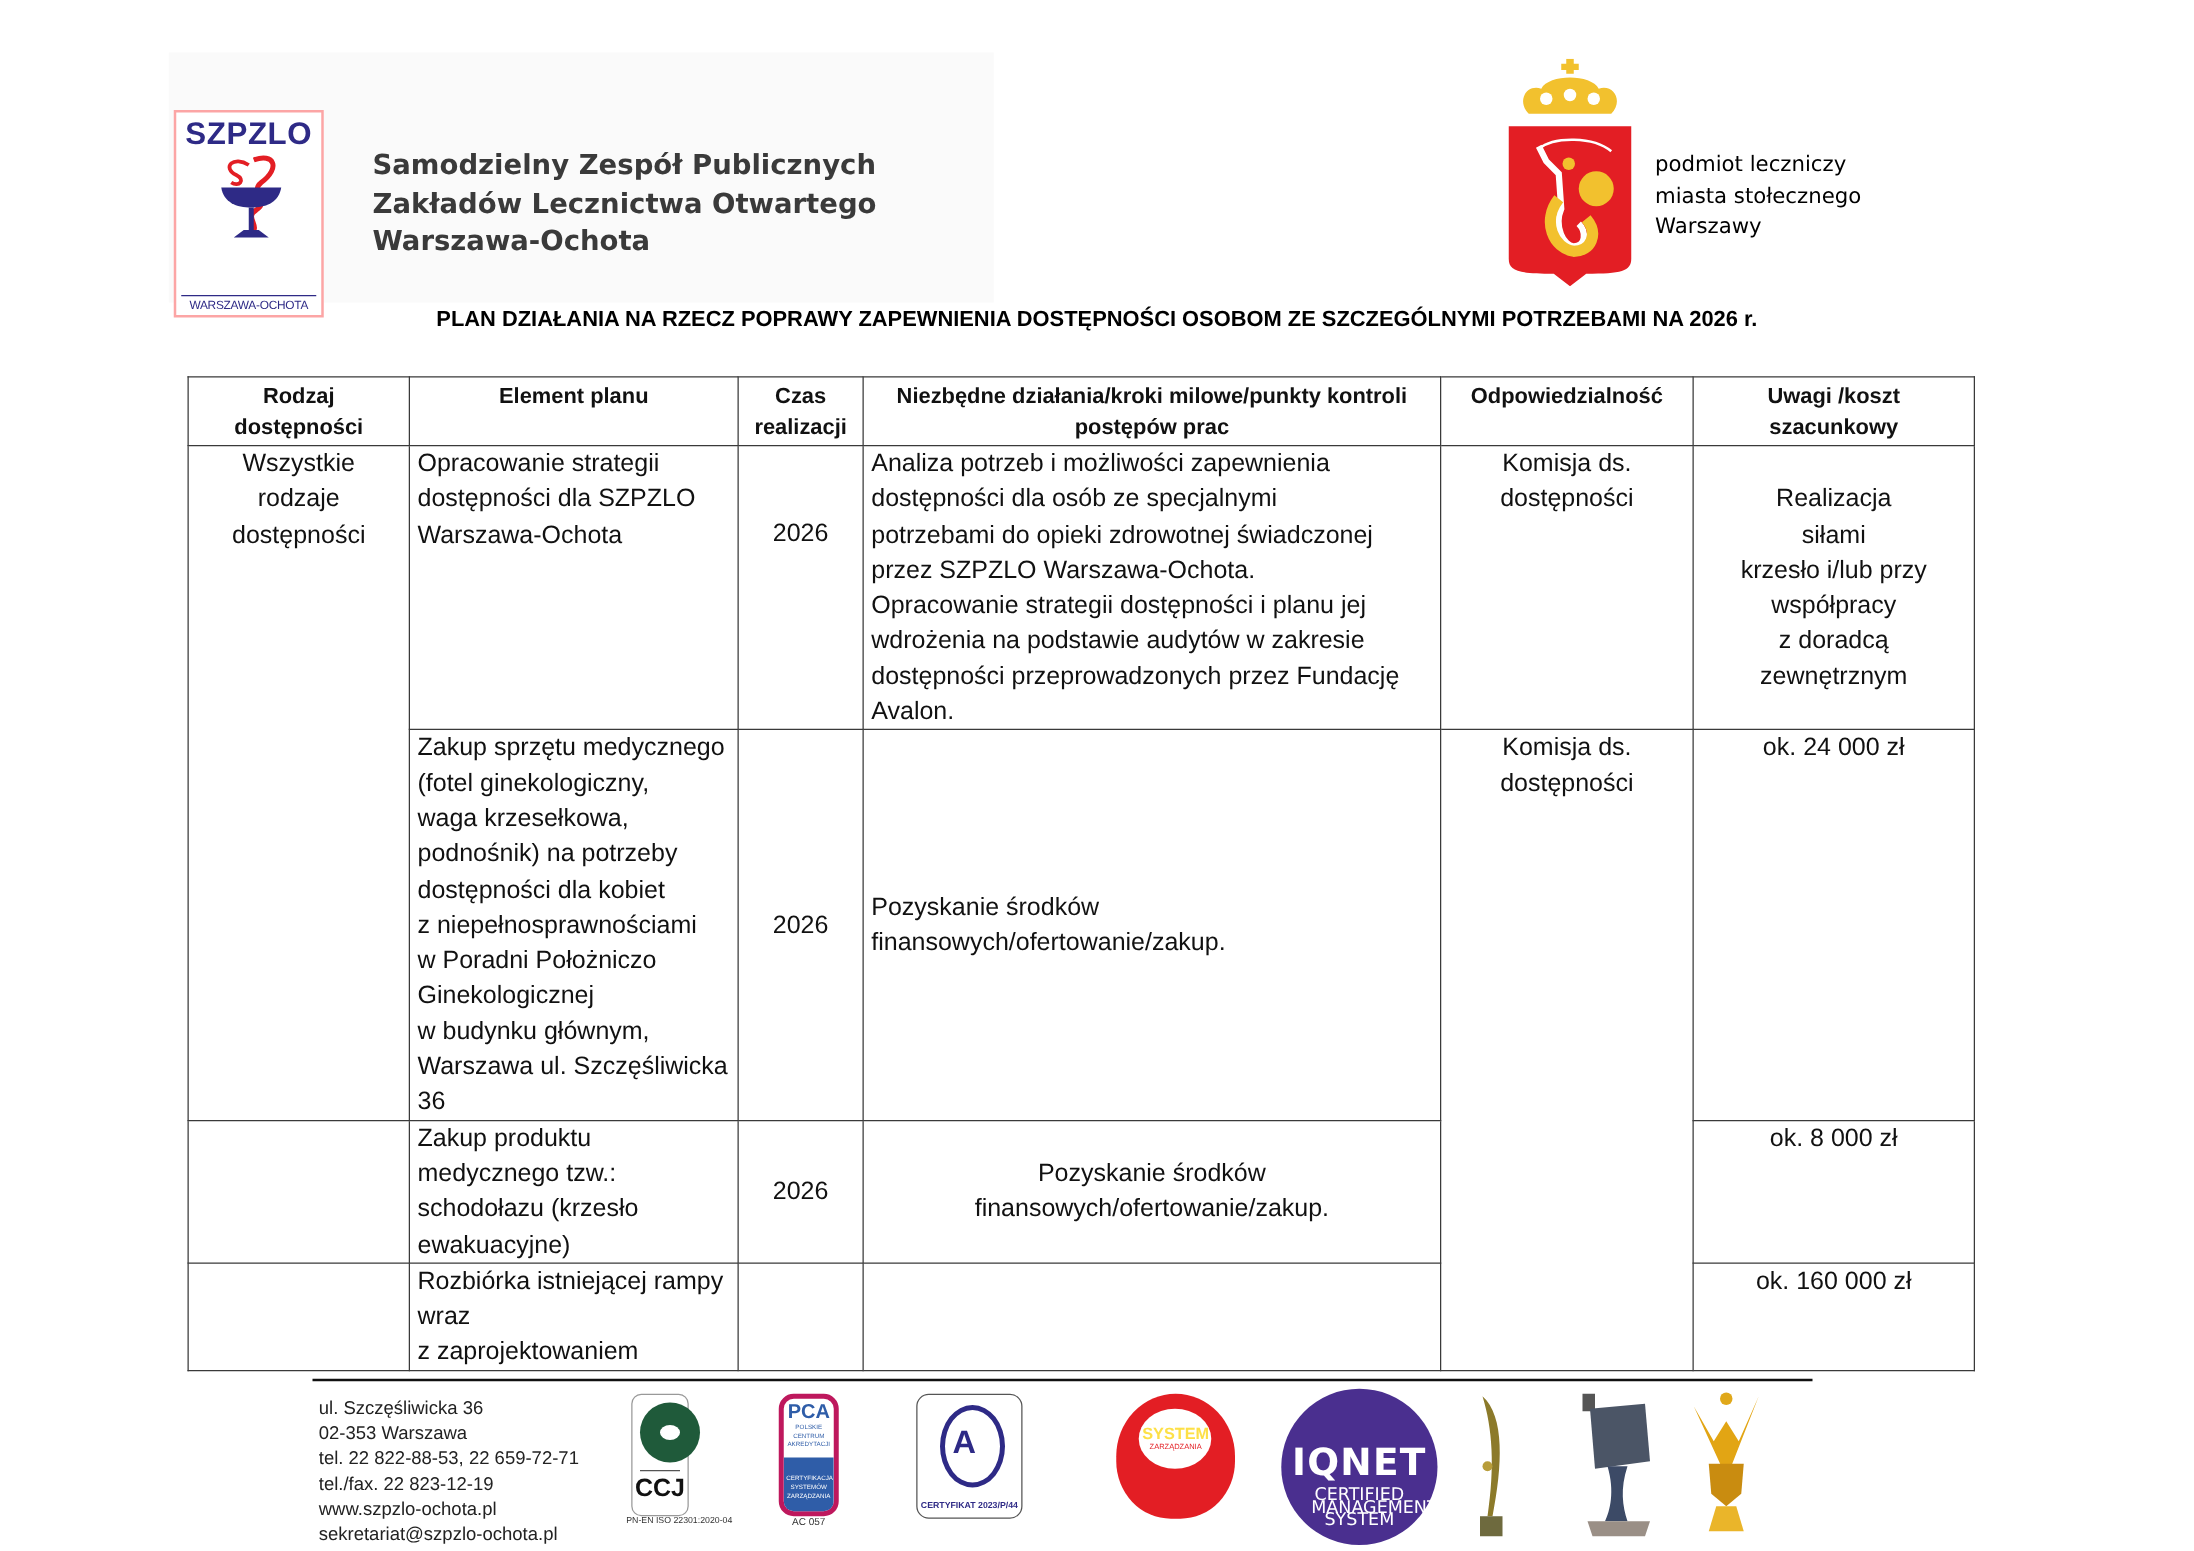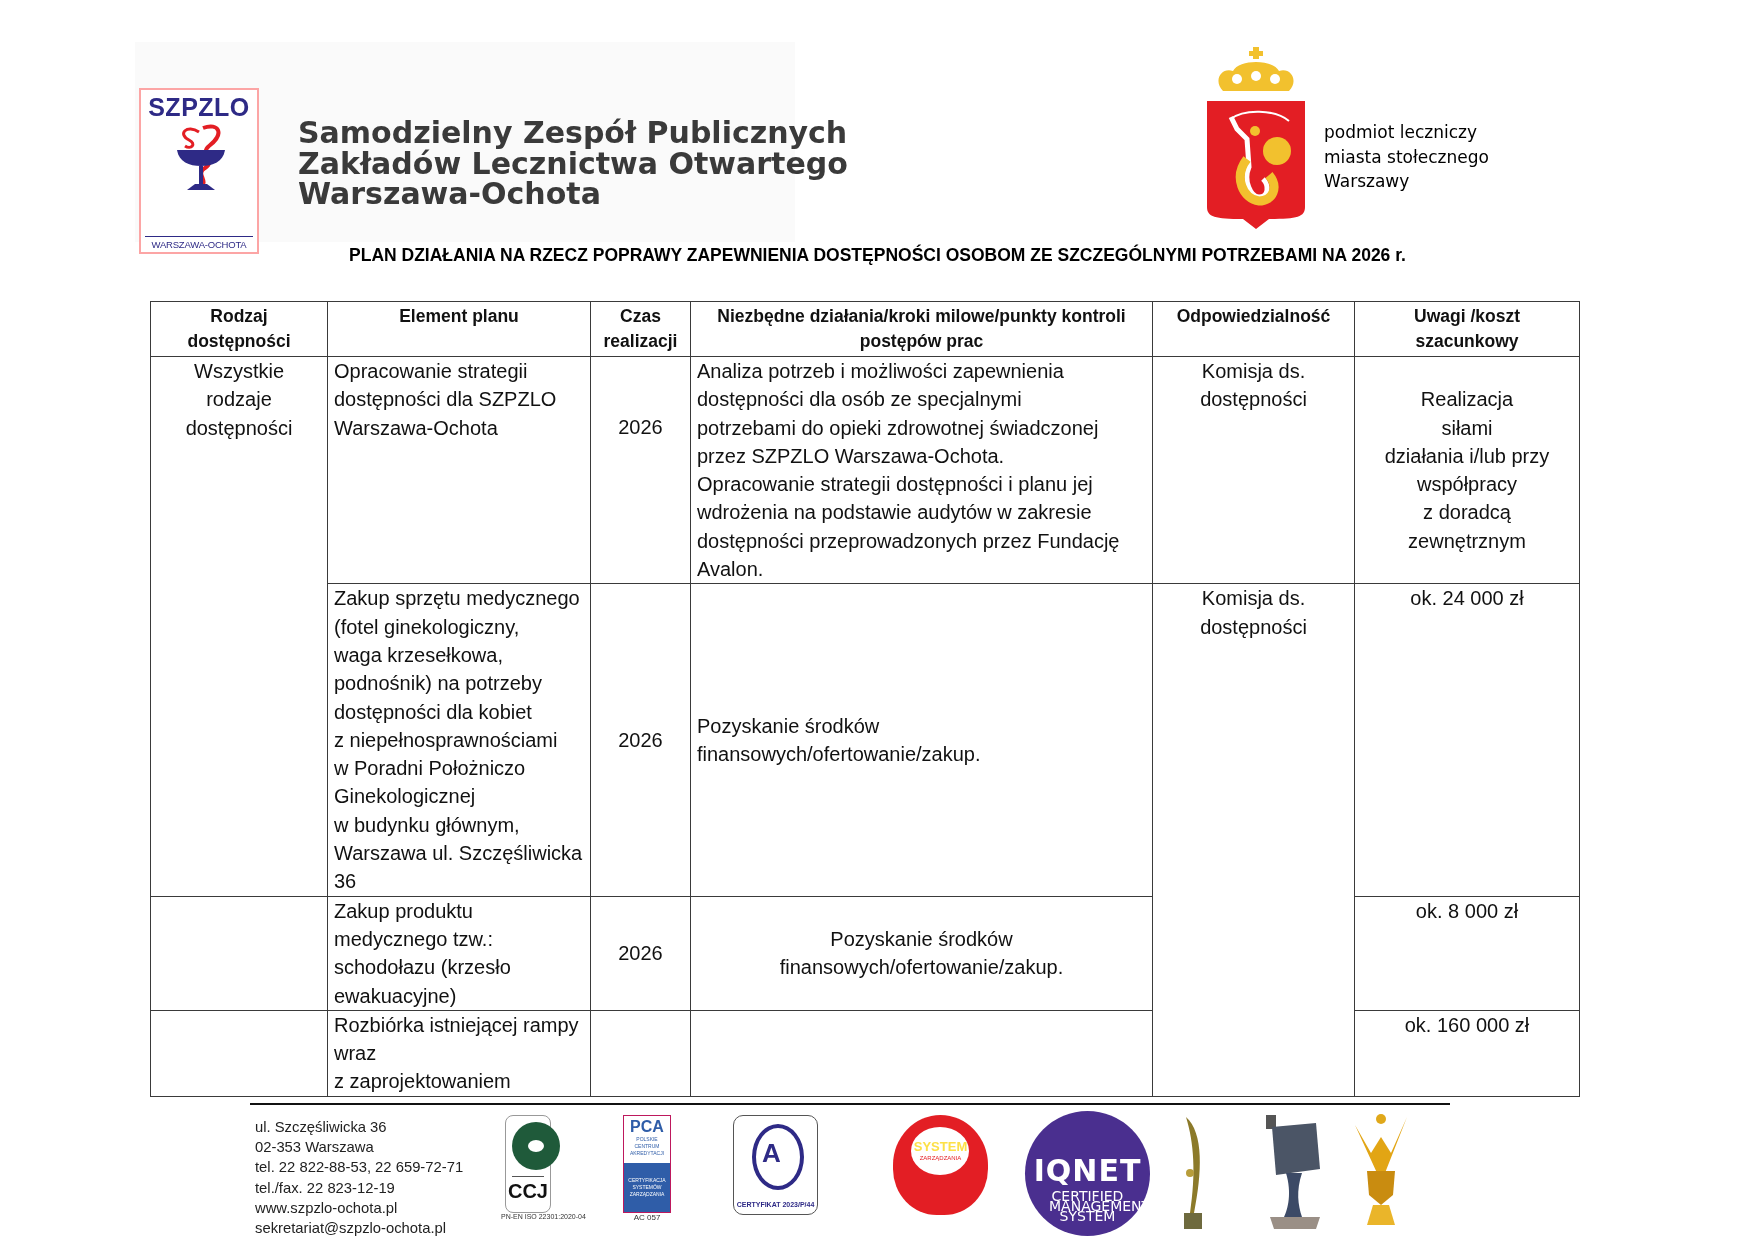--- a/index.html
+++ b/index.html
@@ -5,21 +5,21 @@
   html, body { margin: 0; padding: 0; background: #ffffff; }
   body { width: 1755px; height: 1241px; position: relative; overflow: hidden; font-family: "Liberation Sans", sans-serif; color: #111; }
   .abs { position: absolute; }
 
   
   #header-left { left: 135px; top: 42px; width: 660px; height: 200px; background: #fafafa; }
   #szpzlo-logo { left: 139px; top: 88px; width: 120px; height: 166px; border: 2px solid #fca5a5; background: #fff; box-sizing: border-box; }
   #szpzlo-logo .logo-top { position: absolute; top: 3px; left: 0; right: 0; text-align: center; font-weight: bold; font-size: 25px; color: #2e2a86; letter-spacing: 0.5px; }
   #szpzlo-logo .logo-bottom { position: absolute; bottom: 2px; left: 0; right: 0; text-align: center; font-size: 9.5px; color: #2e2a86; border-top: 1px solid #2e2a86; padding-top: 2px; margin: 0 4px; letter-spacing: -0.2px; }
   #szpzlo-logo svg { position: absolute; left: 28px; top: 34px; }
-  #org-name { left: 298px; top: 118px; font-family: "DejaVu Sans", sans-serif; font-weight: bold; font-size: 30px; line-height: 30.5px; color: #3a3a3a; }
+  #org-name { left: 298px; top: 118px; font-family: "DejaVu Sans", sans-serif; font-weight: bold; font-size: 22px; line-height: 30.5px; color: #3a3a3a; }
 
   #crest { left: 1203px; top: 47px; width: 106px; height: 182px; }
   #city-text { left: 1324px; top: 120px; font-family: "DejaVu Sans", sans-serif; font-size: 17px; line-height: 24.5px; color: #000000; }
 
   #doc-title { left: 0; width: 1755px; top: 245px; text-align: center; font-weight: bold; font-size: 17.5px; color: #000; }
 
   
   #plan-table { left: 150px; top: 301px; border-collapse: collapse; table-layout: fixed; font-size: 20px; }
   #plan-table td, #plan-table th { border: 1.5px solid #3a3a3a; padding: 0 6px; vertical-align: top; line-height: 28.3px; overflow: hidden; }
   #plan-table th { font-weight: bold; font-size: 17.5px; line-height: 25px; padding-top: 2px; text-align: center; }
@@ -143,21 +143,21 @@
           <span>dostępności przeprowadzonych przez  Fundację</span>
           <span>Avalon.</span>
       </td>
       <td class="c cell-lines">
         <span>Komisja ds.</span>
           <span>dostępności</span>
       </td>
       <td class="c cell-lines vm">
         <span>Realizacja</span>
           <span>siłami</span>
-          <span>działania i/lub przy</span>
+          <span>krzesło i/lub przy</span>
           <span>współpracy</span>
           <span>z doradcą</span>
           <span>zewnętrznym</span>
       </td>
     </tr>
 
     <tr style="height:312px">
       <td class="l cell-lines nowrap-cell">
         <span>Zakup sprzętu medycznego</span>
           <span>(fotel ginekologiczny,</span>
@@ -228,21 +228,21 @@
   <div style="width:46px;height:98px;border:1px solid #999;border-radius:8px;box-sizing:border-box;background:#fff;position:relative;">
     <div style="position:absolute;left:6px;top:6px;width:48px;height:48px;border-radius:50%;background:#1f5a3a;"></div>
     <div style="position:absolute;left:22px;top:24px;width:16px;height:12px;border-radius:50%;background:#fff;"></div>
     <div style="position:absolute;left:6px;right:6px;top:60px;height:1px;background:#555;"></div>
     <div style="position:absolute;left:0;right:0;top:64px;text-align:center;font-weight:bold;font-size:20px;">CCJ</div>
   </div>
   <div class="badge-label" style="font-size:7px;white-space:nowrap;margin-left:-4px;">PN-EN ISO 22301:2020-04</div>
 </div>
 
 <div class="badge" style="left:623px; width:48px;">
-  <div style="width:48px;height:98px;border:1px solid #be185d;border-radius:0;box-sizing:border-box;background:#fff;overflow:hidden;">
+  <div style="width:48px;height:98px;border:4px solid #be185d;border-radius:12px;box-sizing:border-box;background:#fff;overflow:hidden;">
     <div style="text-align:center;font-weight:bold;font-size:16px;color:#2f5da8;padding-top:2px;">PCA</div>
     <div style="text-align:center;font-size:5px;color:#2f5da8;line-height:7px;">POLSKIE CENTRUM AKREDYTACJI</div>
     <div style="background:#2f5da8;height:56px;margin-top:6px;color:#fff;font-size:5px;text-align:center;line-height:7px;padding:14px 2px 0;box-sizing:border-box;">CERTYFIKACJA SYSTEMÓW ZARZĄDZANIA</div>
   </div>
   <div class="badge-label">AC 057</div>
 </div>
 
 <div class="badge" style="left:733px; width:85px;">
   <div style="width:85px;height:100px;border:1.5px solid #555;border-radius:10px;box-sizing:border-box;background:#fff;position:relative;">
     <div style="position:absolute;left:18px;top:8px;width:44px;height:58px;border:4px solid #2e2a86;border-radius:50%;"></div>

